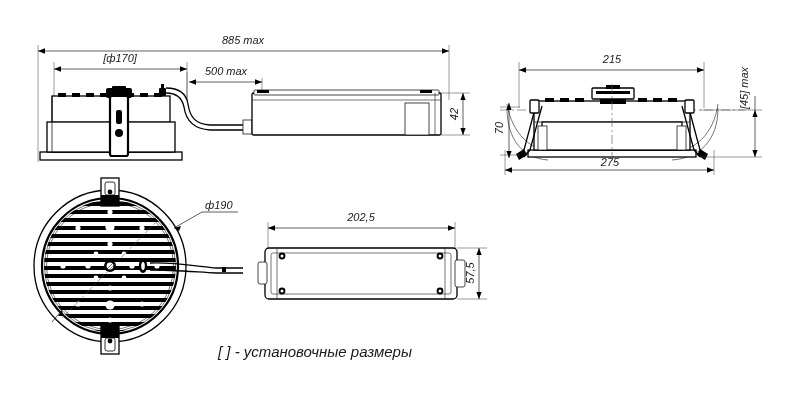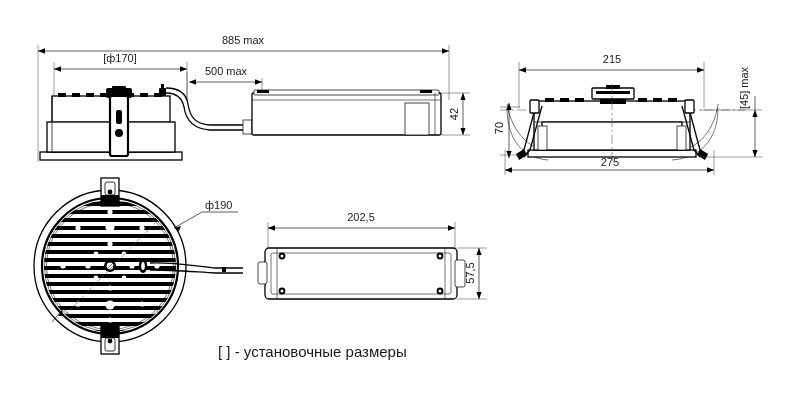--- a/index.html
+++ b/index.html
@@ -12,20 +12,21 @@
     font-family: "Liberation Sans", sans-serif;
     width: 800px;
     height: 413px;
     overflow: hidden;
   }
   #drawing-root {
     position: relative;
     width: 800px;
     height: 413px;
     background: #ffffff;
+    font-style: italic;
   }
   svg.sheet {
     display: block;
     width: 800px;
     height: 413px;
   }
   text {
     font-family: "Liberation Sans", sans-serif;
     fill: #1a1a1a;
   }

